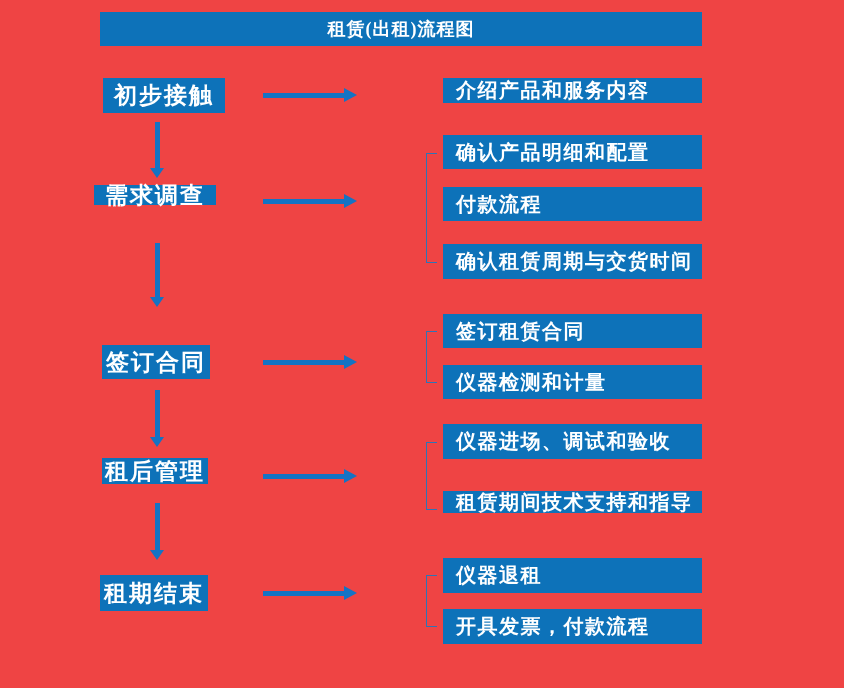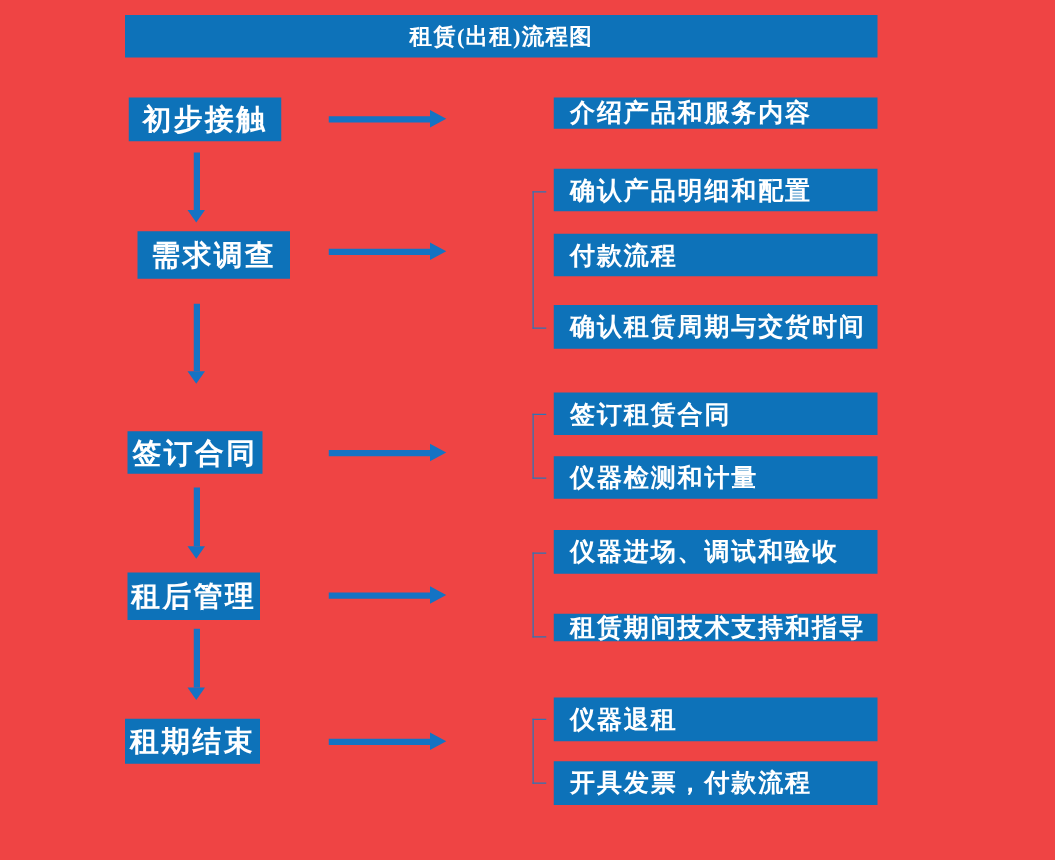--- a/index.html
+++ b/index.html
@@ -10,23 +10,23 @@
   .blue-box{
     position:absolute;background:#0d72b9;color:#ffffff;font-weight:bold;
     display:flex;align-items:center;box-sizing:border-box;
   }
   .title-bar{
     left:100px;top:12px;width:602px;height:34px;
     justify-content:center;font-size:18px;letter-spacing:1px;
   }
   .step-box{justify-content:center;font-size:23px;letter-spacing:2px;}
   .s0{left:103px;top:78px;width:122px;height:35px;}
-  .s1{left:110px;top:185px;width:122px;height:38px;}
+  .s1{left:94px;top:185px;width:122px;height:20px;}
   .s2{left:102px;top:345px;width:108px;height:34px;}
-  .s3{left:102px;top:458px;width:106px;height:38px;}
+  .s3{left:102px;top:458px;width:106px;height:26px;}
   .s4{left:100px;top:575px;width:108px;height:36px;}
   .detail-box{
     left:443px;width:259px;height:34px;
     padding-left:13px;font-size:20px;letter-spacing:1.5px;
   }
   .d0{top:78px;height:25px;}
   .d1{top:135px;}
   .d2{top:187px;}
   .d3{top:244px;height:35px;}
   .d4{top:314px;}

